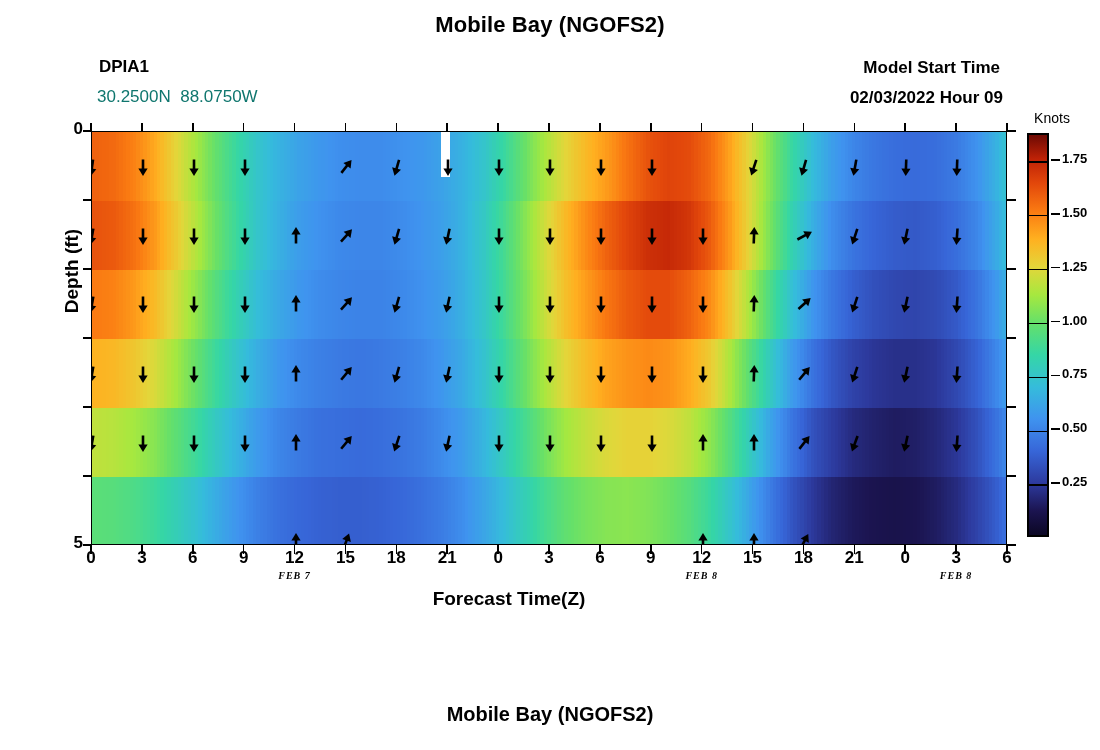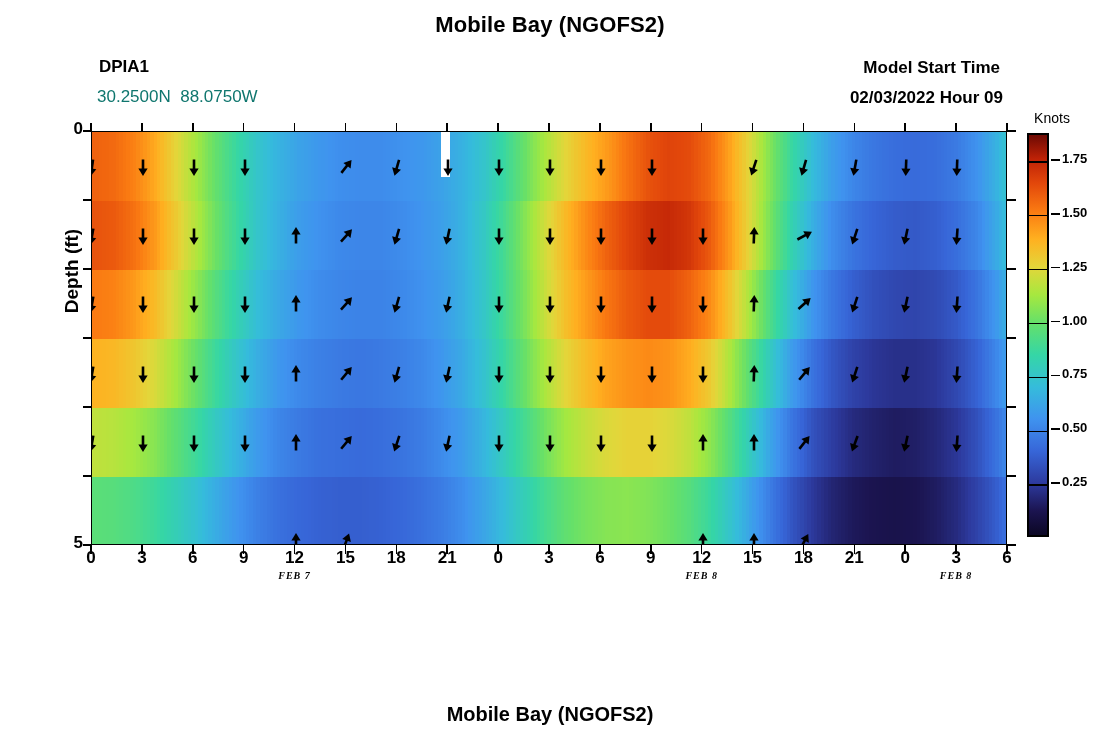--- a/index.html
+++ b/index.html
@@ -116,20 +116,21 @@
   <div class="main-title">Mobile Bay (NGOFS2)</div>
 
   <div class="station-id">DPIA1</div>
   <div class="station-coords">30.2500N  88.0750W</div>
 
 
   <div class="mst-label">Model Start Time</div>
   <div class="mst-value">02/03/2022 Hour 09</div>
 
   <div class="ylabel">Depth (ft)</div>
+  <div class="xlabel">Forecast Time(Z)</div>
 
   <div class="plot" id="plot">
       <div class="rowband" style="top: 0px; height: 68.9724px;">
         <div class="cell" style="width: 3.42716px; background: rgb(239, 98, 15);"></div>
         <div class="cell" style="width: 3.42716px; background: rgb(239, 99, 15);"></div>
         <div class="cell" style="width: 3.42716px; background: rgb(240, 101, 15);"></div>
         <div class="cell" style="width: 3.42716px; background: rgb(241, 102, 15);"></div>
         <div class="cell" style="width: 3.42716px; background: rgb(241, 103, 15);"></div>
         <div class="cell" style="width: 3.42716px; background: rgb(242, 105, 16);"></div>
         <div class="cell" style="width: 3.42716px; background: rgb(242, 106, 16);"></div>

